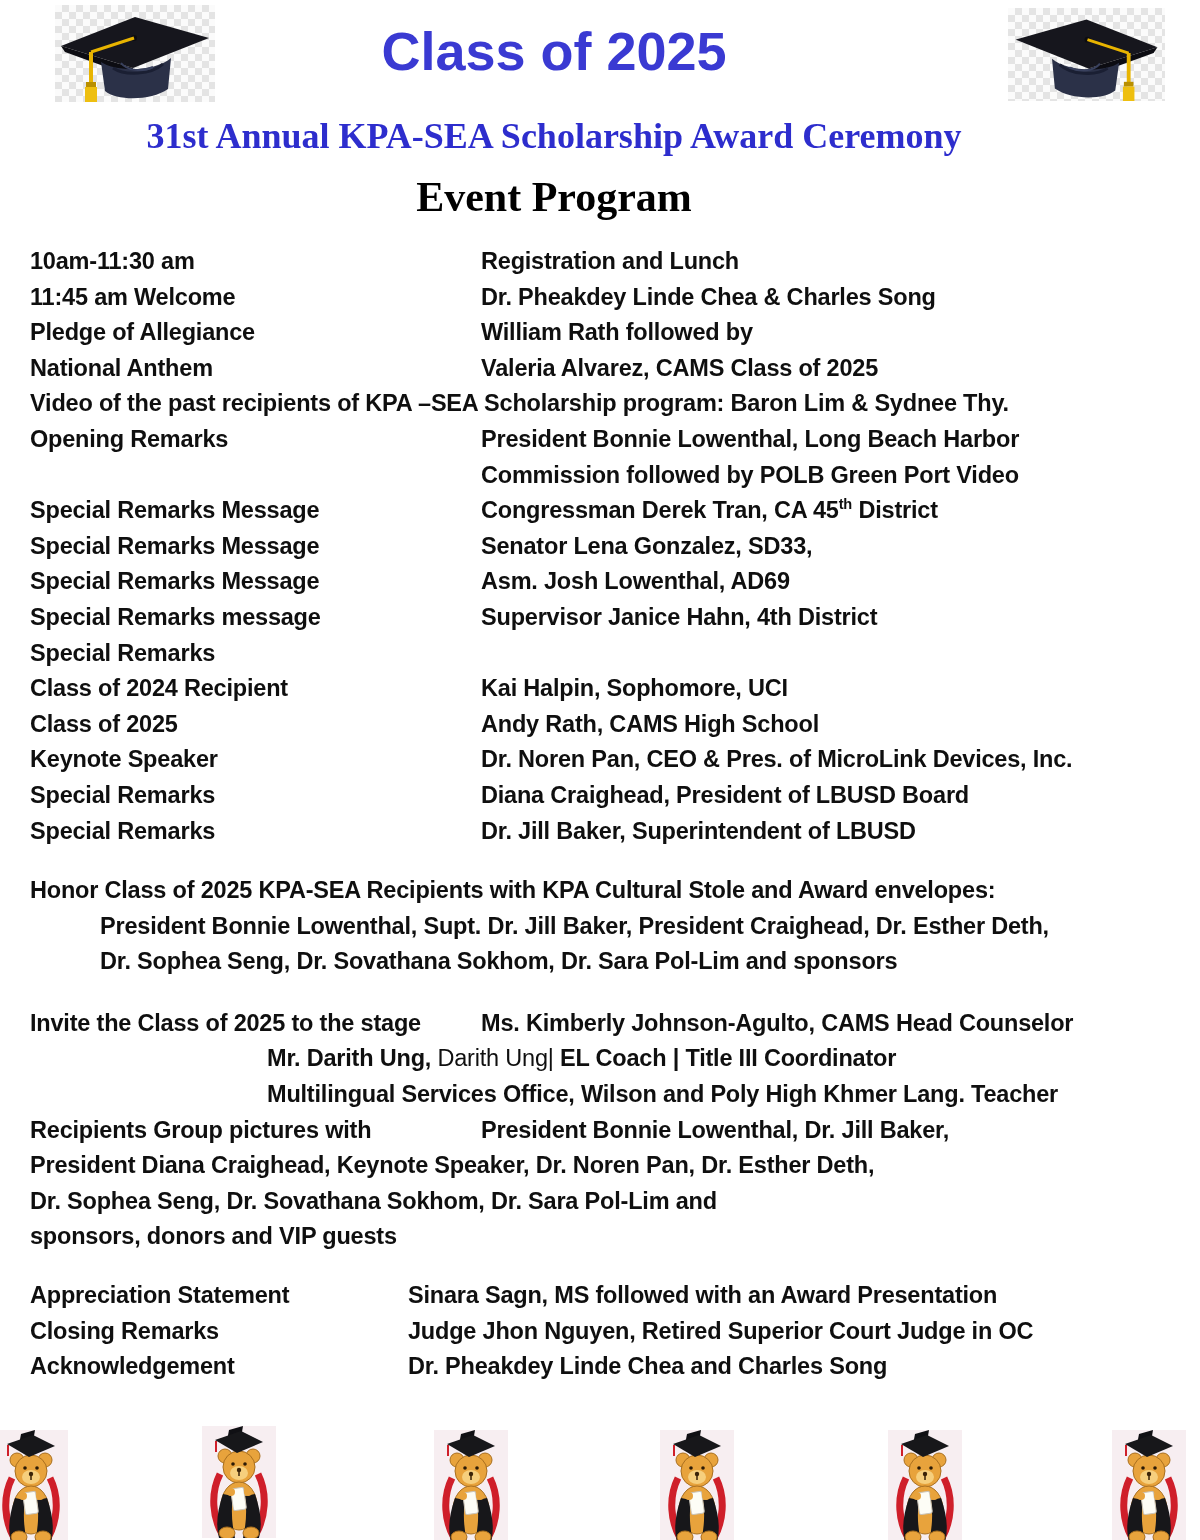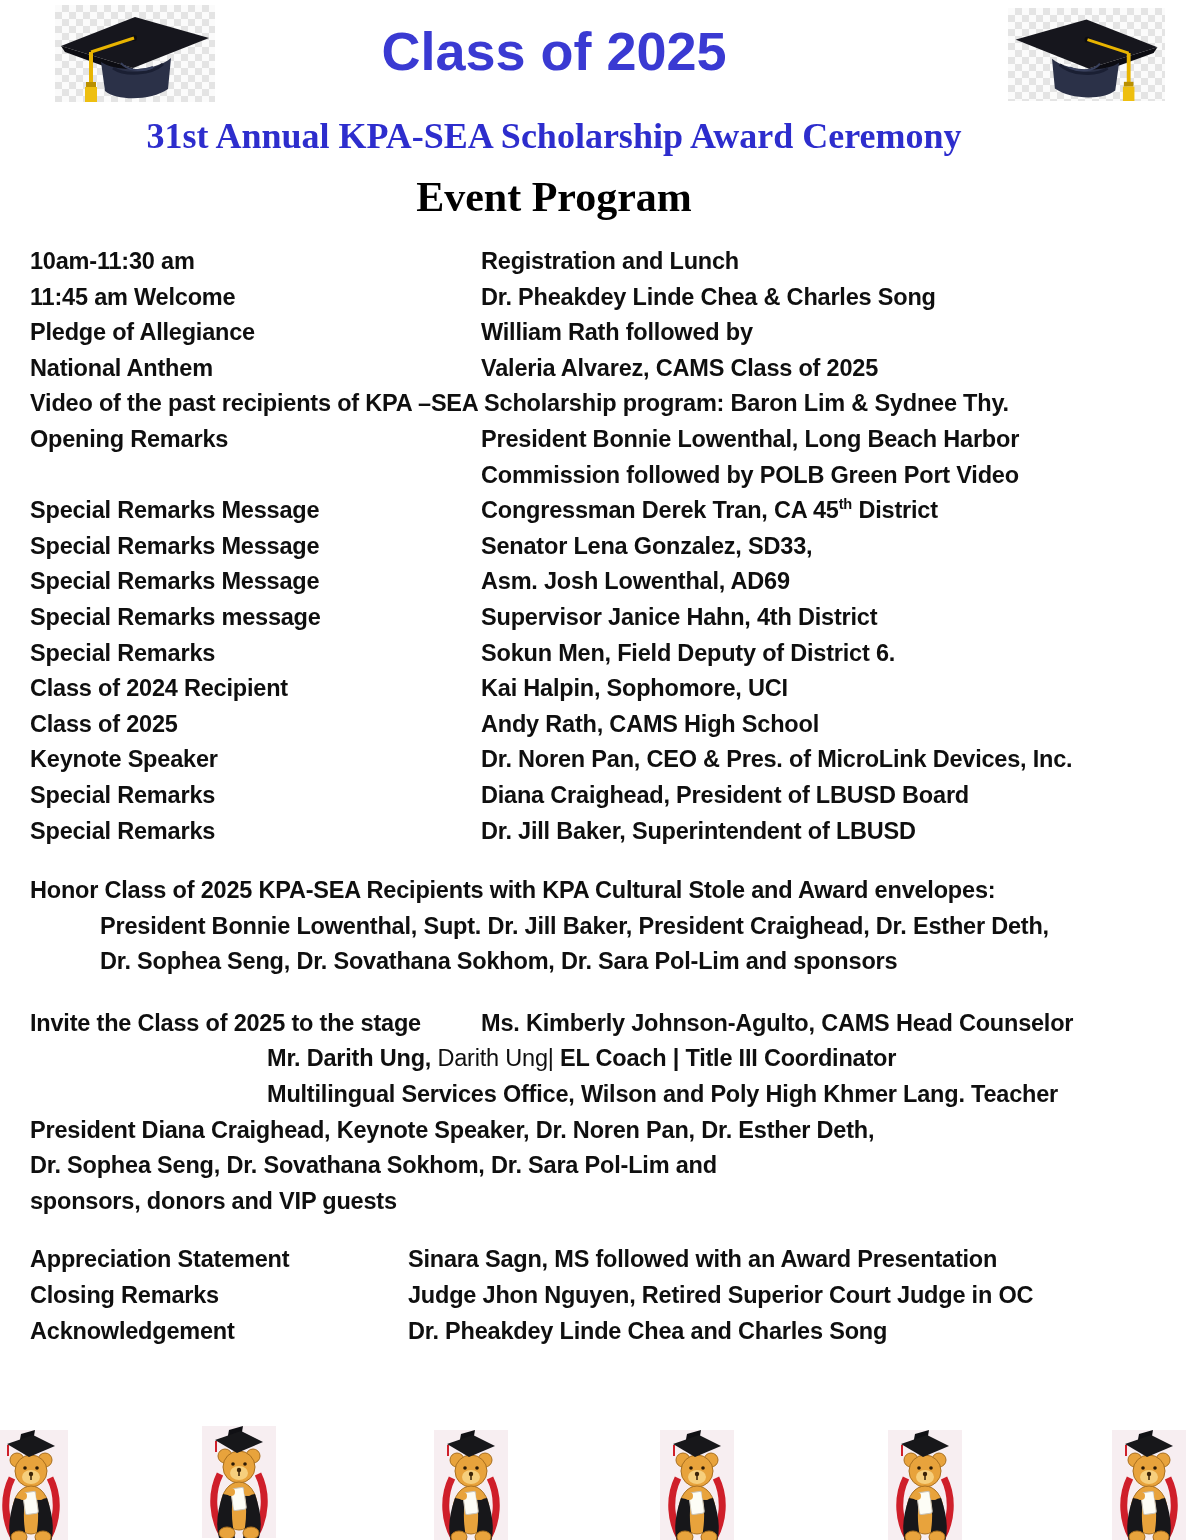--- a/index.html
+++ b/index.html
@@ -192,21 +192,20 @@
         <span class="val"><span>Asm. Josh Lowenthal, AD69</span></span>
       </div>
 
       <div class="row">
         <span class="lbl">Special Remarks message</span>
         <span class="val"><span>Supervisor Janice Hahn, 4th District</span></span>
       </div>
 
       <div class="row">
         <span class="lbl">Special Remarks</span>
-        <span class="val"><span>Sokun Men, Field Deputy of District 6.</span></span>
       </div>
 
       <div class="row">
       </div>
 
       <div class="row">
         <span class="lbl">Class of 2024 Recipient</span>
         <span class="val"><span>Kai Halpin, Sophomore, UCI</span></span>
       </div>
 
@@ -240,20 +239,24 @@
   <section class="para invite">
     <div class="row">
       <span class="lbl">Invite the Class of 2025 to the stage</span>
       <span class="val">Ms. Kimberly Johnson-Agulto, CAMS Head Counselor</span>
     </div>
     <p class="indent2"><span>Mr. Darith Ung, </span><span class="reg">Darith Ung| </span><span>EL Coach | Title III Coordinator</span></p>
     <p class="indent2">Multilingual Services Office, Wilson and Poly High Khmer Lang. Teacher</p>
   </section>
 
   <section class="para recipients">
+    <div class="row">
+      <span class="lbl">Recipients Group pictures with</span>
+      <span class="val">President Bonnie Lowenthal, Dr. Jill Baker,</span>
+    </div>
     <p>President Diana Craighead, Keynote Speaker, Dr. Noren Pan, Dr. Esther Deth,</p>
     <p>Dr. Sophea Seng, Dr. Sovathana Sokhom, Dr. Sara Pol-Lim and</p>
     <p>sponsors, donors and VIP guests</p>
   </section>
 
   <section class="program closing">
 
       <div class="row">
         <span class="lbl">Appreciation Statement</span>
         <span class="val"><span>Sinara Sagn, MS followed with an Award Presentation</span></span>

